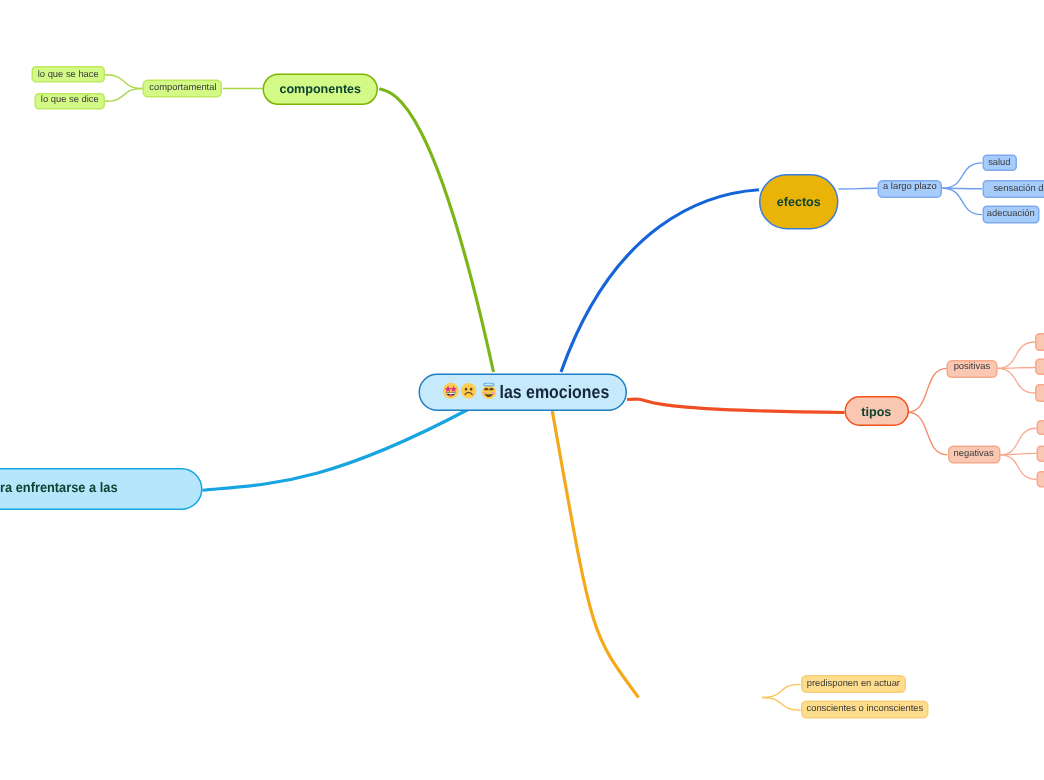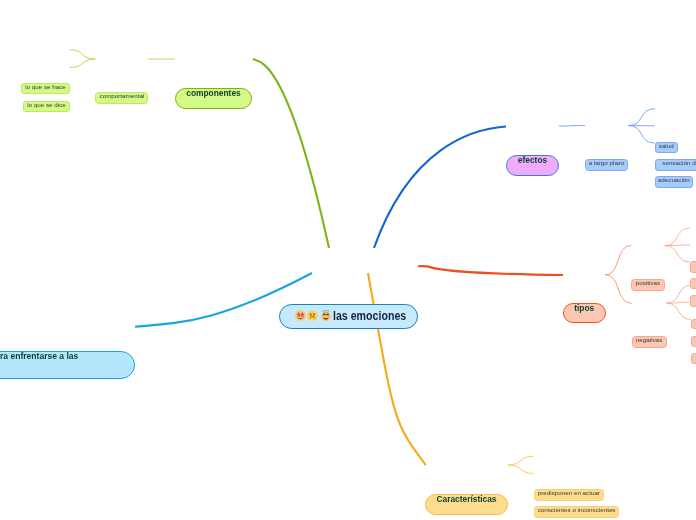--- a/index.html
+++ b/index.html
@@ -1,22 +1,22 @@
 <!DOCTYPE html>
 <html><head>
 <meta charset="utf-8">
 <title>mapa mental - las emociones</title>
 <style>
   html,body{margin:0;padding:0;background:#ffffff;}
   body{width:696px;height:520px;overflow:hidden;
        font-family:"Liberation Sans",sans-serif;}
   #stage{position:relative;width:696px;height:520px;background:#fff;overflow:hidden;}
   svg#links{position:absolute;left:0;top:0;width:696px;height:520px;}
-  .node{position:absolute;box-sizing:border-box;display:flex;align-items:flex-start;
-        justify-content:center;white-space:nowrap;color:#0d4431;line-height:1;margin-top:39px;}
+  .node{position:absolute;box-sizing:border-box;display:flex;align-items:center;
+        justify-content:center;white-space:nowrap;color:#0d4431;line-height:1;}
   .root{border-radius:999px;border:1.7px solid #1d7fc6;background:#c6e9fb;
         font-size:12px;font-weight:bold;padding:0;display:block;}
   .root .rlabel{position:absolute;left:52.5px;top:5.3px;color:#16273d;display:inline-block;
         transform:scaleX(0.885);transform-origin:left top;line-height:12px;}
   .emojiwrap{position:absolute;left:14.6px;top:5.1px;display:flex;align-items:center;gap:1.6px;}
   .emojiwrap svg{display:block;}
   .l1{border-radius:999px;font-weight:bold;font-size:8.4px;}
   .l2{border-radius:3.5px;font-size:6.25px;font-weight:normal;color:#3a3a3a;}
   .l3{border-radius:3px;font-size:6.25px;font-weight:normal;color:#3a3a3a;}
 </style>
@@ -46,21 +46,21 @@
         <path d="M 664.7,245.6 C 680.386,245.6 674.3140000000001,245 690,245" stroke="#f9ab91" stroke-width="0.9" fill="none"></path>
         <path d="M 664.7,245.6 C 680.386,245.6 674.3140000000001,262 690,262" stroke="#f9ab91" stroke-width="0.9" fill="none"></path>
         <path d="M 666.6,303.2 C 681.7280000000001,303.2 675.8720000000001,285.5 691,285.5" stroke="#f9ab91" stroke-width="0.9" fill="none"></path>
         <path d="M 666.6,303.2 C 681.7280000000001,303.2 675.8720000000001,302.2 691,302.2" stroke="#f9ab91" stroke-width="0.9" fill="none"></path>
         <path d="M 666.6,303.2 C 681.7280000000001,303.2 675.8720000000001,319.5 691,319.5" stroke="#f9ab91" stroke-width="0.9" fill="none"></path>
         <path d="M 508,465 C 523.9340000000001,465 517.766,456.2 533.7,456.2" stroke="#f7c659" stroke-width="0.9" fill="none"></path>
         <path d="M 508,465 C 523.996,465 517.804,473.4 533.8,473.4" stroke="#f7c659" stroke-width="0.9" fill="none"></path>
       </g>
   </svg>
 
-  <div class="node root" style="left:279px;top:265px;width:139px;height:24.5px;">
+  <div class="node root" style="left:279px;top:249px;width:139px;height:24.5px;">
     <span class="emojiwrap" id="emojis">
         <svg width="11.1" height="11.1" viewBox="0 0 36 36">
           <circle cx="18" cy="18" r="17.2" fill="#FFCC4D"></circle>
           <path d="M9.8 20.8c0 0 3.2 1.5 8.2 1.5s8.2-1.5 8.2-1.5c1.4 0 1.6 1.2 1.4 2.1C27 26.4 23.1 30.3 18 30.3S9 26.4 8.4 22.9c-.2-.9 0-2.1 1.4-2.1z" fill="#292F33"></path>
           <path d="M12.5 27.9c1.6 1.2 3.5 1.8 5.5 1.8s3.9-.6 5.5-1.8c-.7-1.5-3-2.2-5.5-2.2s-4.8.7-5.5 2.2z" fill="#E8596E"></path>
           <path d="M10.1 21.6c0 0 3.4 1.1 7.9 1.1s7.9-1.1 7.9-1.1c.9 0 1.1.5 1 1-.1.5-.4 1.1-.7 1.7 0 0-3.3.9-8.2.9s-8.2-.9-8.2-.9c-.3-.6-.6-1.2-.7-1.7-.1-.5.1-1 1-1z" fill="#F5F8FA"></path>
           <path d="M9.9 12.0l2.1-6.0 2.1 6.0 5.2.3-4.1 3.4 1.5 5.3-4.7-3.0-4.7 3.0 1.5-5.3-4.1-3.4z" fill="#DD2E96"></path>
           <path d="M21.9 12.0l2.1-6.0 2.1 6.0 5.2.3-4.1 3.4 1.5 5.3-4.7-3.0-4.7 3.0 1.5-5.3-4.1-3.4z" fill="#DD2E96"></path>
         </svg>
         <svg width="10.8" height="11.1" viewBox="0 0 36 36">
@@ -88,21 +88,21 @@
   <div class="node l2" style="left:95.4px;top:52.7px;width:53.1px;height:12.6px;background:#d3f986;border:1px solid #bfe95c;">
       <span>comportamental</span>
     </div>
   <div class="node l3" style="left:21.1px;top:44.1px;width:48.8px;height:11.4px;background:#d3f986;border:1px solid #bfe95c;">
       <span>lo que se hace</span>
     </div>
   <div class="node l3" style="left:23.2px;top:61.7px;width:46.7px;height:11.6px;background:#d3f986;border:1px solid #bfe95c;">
       <span>lo que se dice</span>
     </div>
 
-  <div class="node l1" style="left:506px;top:115.5px;width:53px;height:21px;background:#f0abfc;border:1.7px solid #3b7ddd;">
+  <div class="node l1" style="left:506px;top:115.5px;width:53px;height:37px;background:#eab308;border:1.7px solid #3b7ddd;">
       <span>efectos</span>
     </div>
   <div class="node l2" style="left:584.9px;top:119.5px;width:43.4px;height:12.1px;background:#a6ccfc;border:1px solid #7fa9f0;">
       <span>a largo plazo</span>
     </div>
   <div class="node l3" style="left:654.9px;top:102.8px;width:22.7px;height:11.7px;background:#a6ccfc;border:1px solid #7fa9f0;">
       <span>salud</span>
     </div>
   <div class="node l3" style="left:654.7px;top:119.9px;width:52px;height:11.8px;background:#a6ccfc;border:1px solid #7fa9f0;">
       <span>sensación de</span>
@@ -120,23 +120,20 @@
   <div class="node l2" style="left:631.6px;top:297.2px;width:35px;height:12.1px;background:#fac8b2;border:1px solid #f8a98c;">
       <span>negativas</span>
     </div>
   <div class="node l3" style="left:690px;top:222.2px;width:30px;height:11.4px;background:#fac8b2;border:1px solid #f8a98c;"></div>
   <div class="node l3" style="left:690px;top:239.3px;width:30px;height:10.9px;background:#fac8b2;border:1px solid #f8a98c;"></div>
   <div class="node l3" style="left:690px;top:256.4px;width:30px;height:11.4px;background:#fac8b2;border:1px solid #f8a98c;"></div>
   <div class="node l3" style="left:691px;top:280.2px;width:30px;height:10.3px;background:#fac8b2;border:1px solid #f8a98c;"></div>
   <div class="node l3" style="left:691px;top:296.8px;width:30px;height:10.9px;background:#fac8b2;border:1px solid #f8a98c;"></div>
   <div class="node l3" style="left:691px;top:313.9px;width:30px;height:10.9px;background:#fac8b2;border:1px solid #f8a98c;"></div>
 
-  <div class="node l1" style="left:425px;top:454.5px;width:83px;height:21px;background:#fddc8b;border:1.7px solid #f3bd4e;">
-      <span>Características</span>
-    </div>
   <div class="node l2" style="left:533.7px;top:450.2px;width:70.4px;height:12.1px;background:#fddc8b;border:1px solid #f6d078;">
       <span>predisponen en actuar</span>
     </div>
   <div class="node l2" style="left:533.8px;top:467.4px;width:85.6px;height:12px;background:#fddc8b;border:1px solid #f6d078;">
       <span>conscientes o inconscientes</span>
     </div>
 
   <div class="node l1" style="left:-92px;top:312px;width:227px;height:27.6px;background:#b6e6fb;border:1.7px solid #17a5e2;justify-content:flex-start;padding-left:90.5px;font-size:9.2px;">
       <span style="display:inline-block;transform:scaleX(0.93);transform-origin:left center;">ra enfrentarse a las</span>
     </div>

